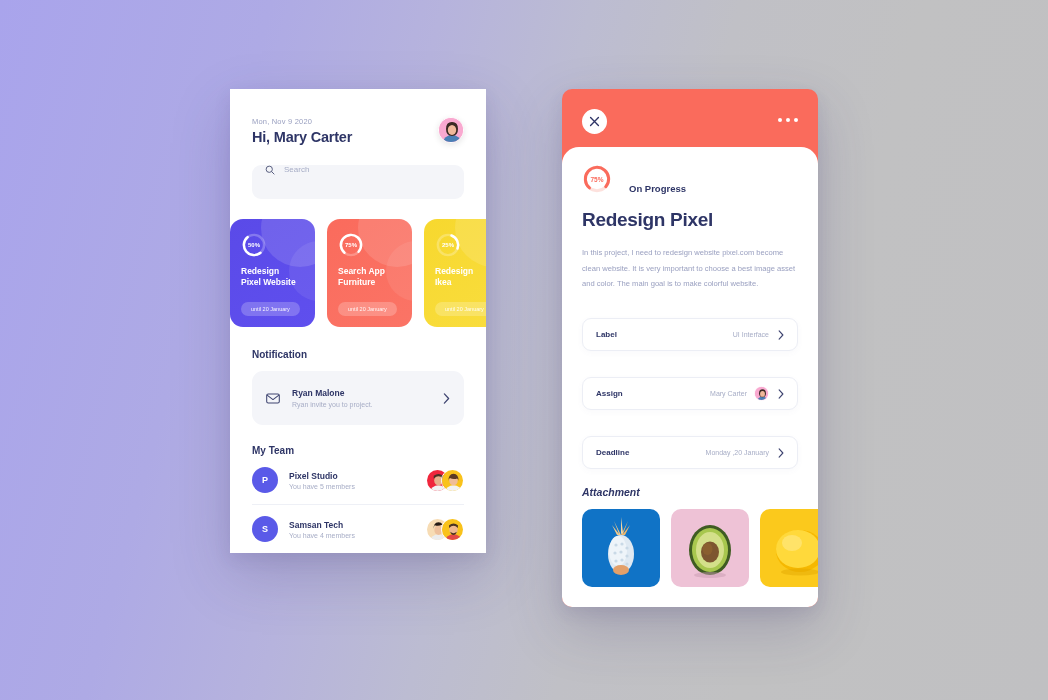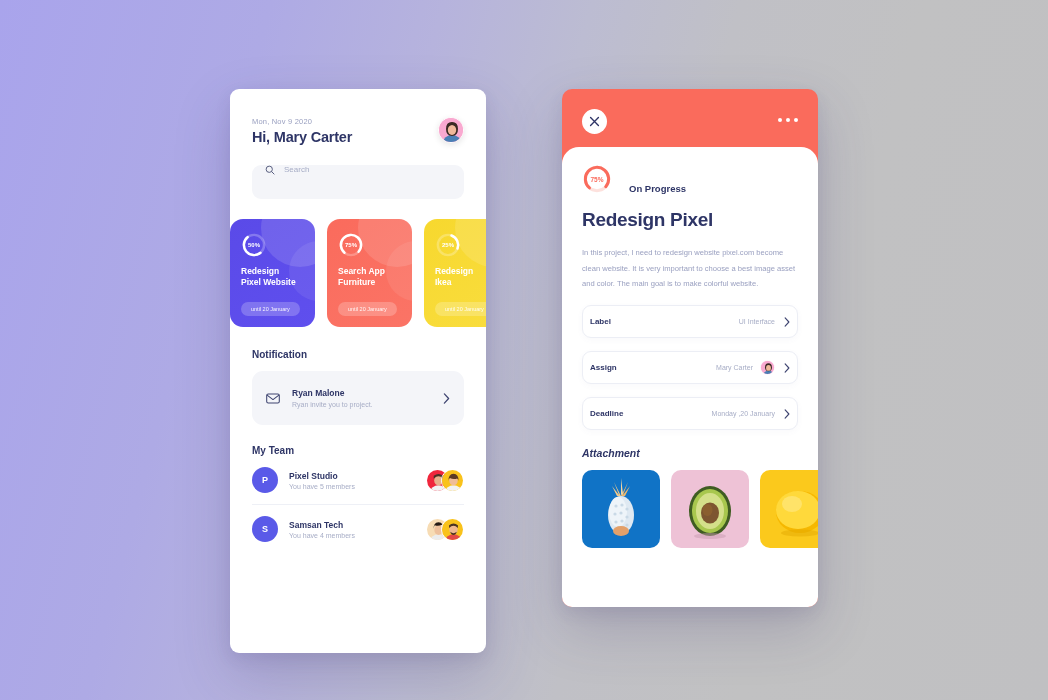--- a/index.html
+++ b/index.html
@@ -11,23 +11,23 @@
   body {
     background:
       linear-gradient(105deg, #a9a4ec 0%, #aeaae5 22%, #b6b3dd 36%, #bcbcd2 48%, #c0c0c6 60%, #c1c1c2 75%, #c0c0c2 100%);
     position: relative;
   }
 
   
   .phone-left {
     position: absolute;
     left: 230px; top: 89px;
-    width: 256px; height: 564px;
+    width: 256px; height: 464px;
     background: #ffffff;
-    border-radius: 9px;
+    border-radius: 0;
     box-shadow: 0 22px 55px rgba(60,50,110,.22), 0 6px 16px rgba(60,50,110,.10);
     overflow: hidden;
   }
   .pad { padding: 0 22px; }
 
   .date-line {
     margin-top: 28px;
     font-size: 7.5px;
     color: #9aa0c0;
     letter-spacing: .2px;
@@ -194,26 +194,26 @@
     margin-top: 14px;
     font-size: 19px; font-weight: bold; color: #2e3566;
     line-height: 1.28; letter-spacing: -.3px;
   }
   .r-desc {
     margin-top: 13px;
     font-size: 7.6px; color: #9aa0c0; line-height: 2.05;
   }
 
   .field {
-    margin-top: 13px;
+    margin-top: 26px;
     height: 33px;
     border: 1px solid #eceef5;
     border-radius: 9px;
     display: flex; align-items: center;
-    padding: 0 7px;
+    padding: 0 13px;
     box-shadow: 0 2px 6px rgba(90,90,160,.04);
   }
   .field-label { font-size: 8px; font-weight: bold; color: #2e3566; flex: 1; }
   .field-val { font-size: 7px; color: #a7adc6; }
   .field-av {
     width: 15px; height: 15px; border-radius: 50%;
     margin-left: 7px; overflow: hidden;
     background: #f8a8cf;
     border: 1px solid #fff;
   }

